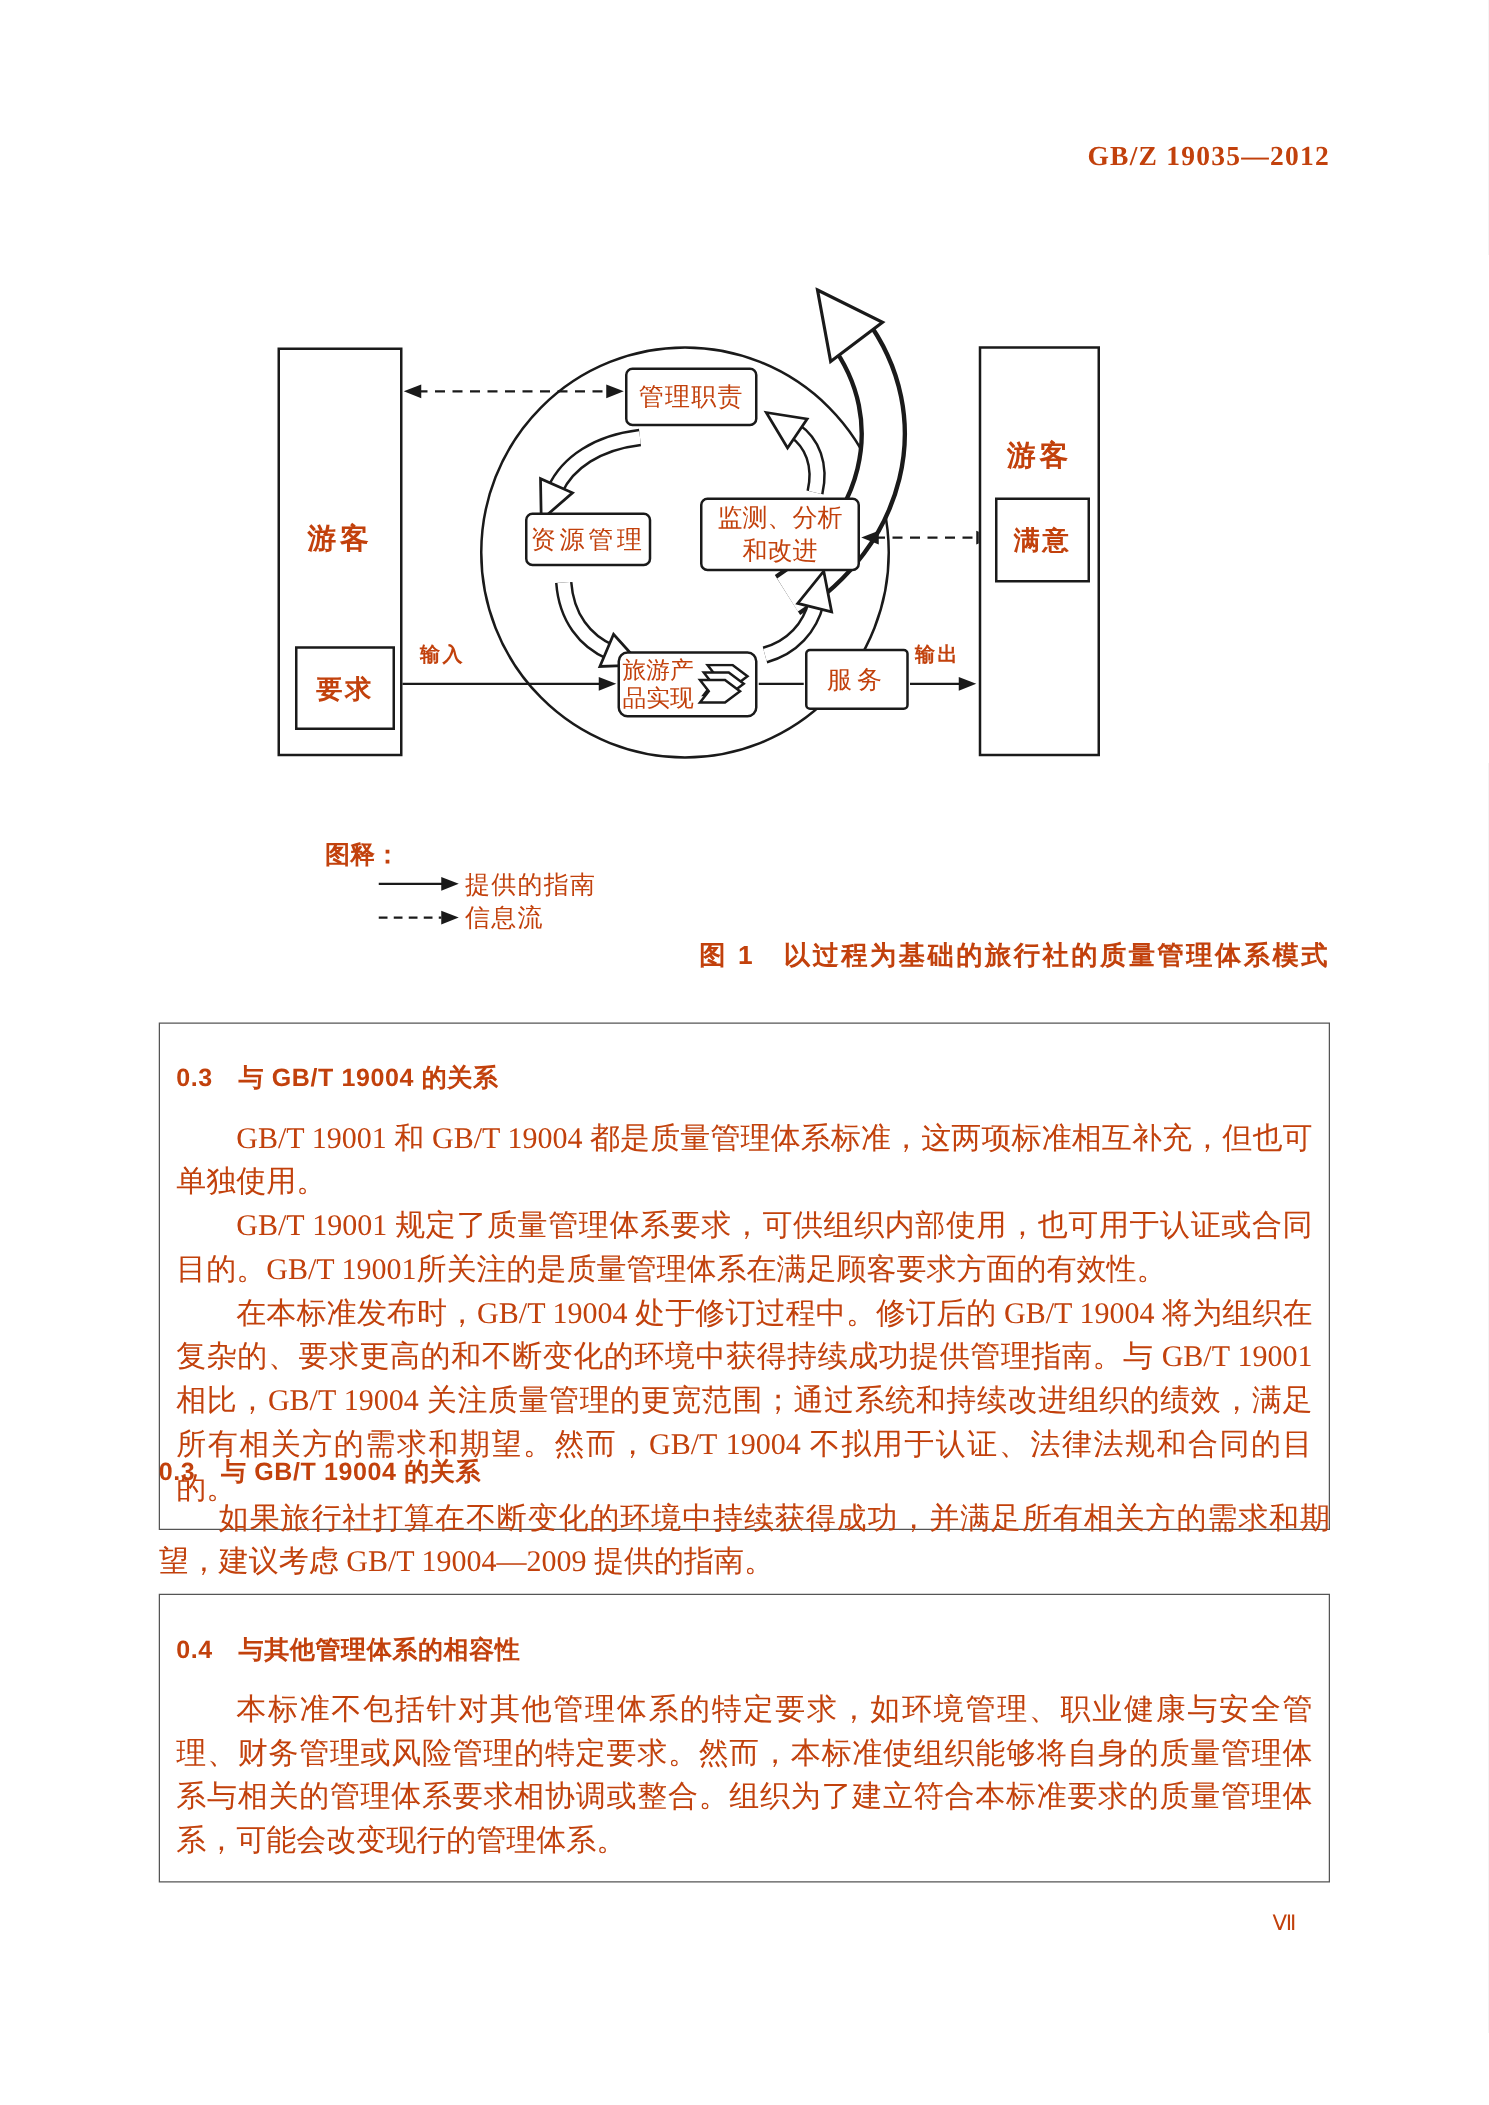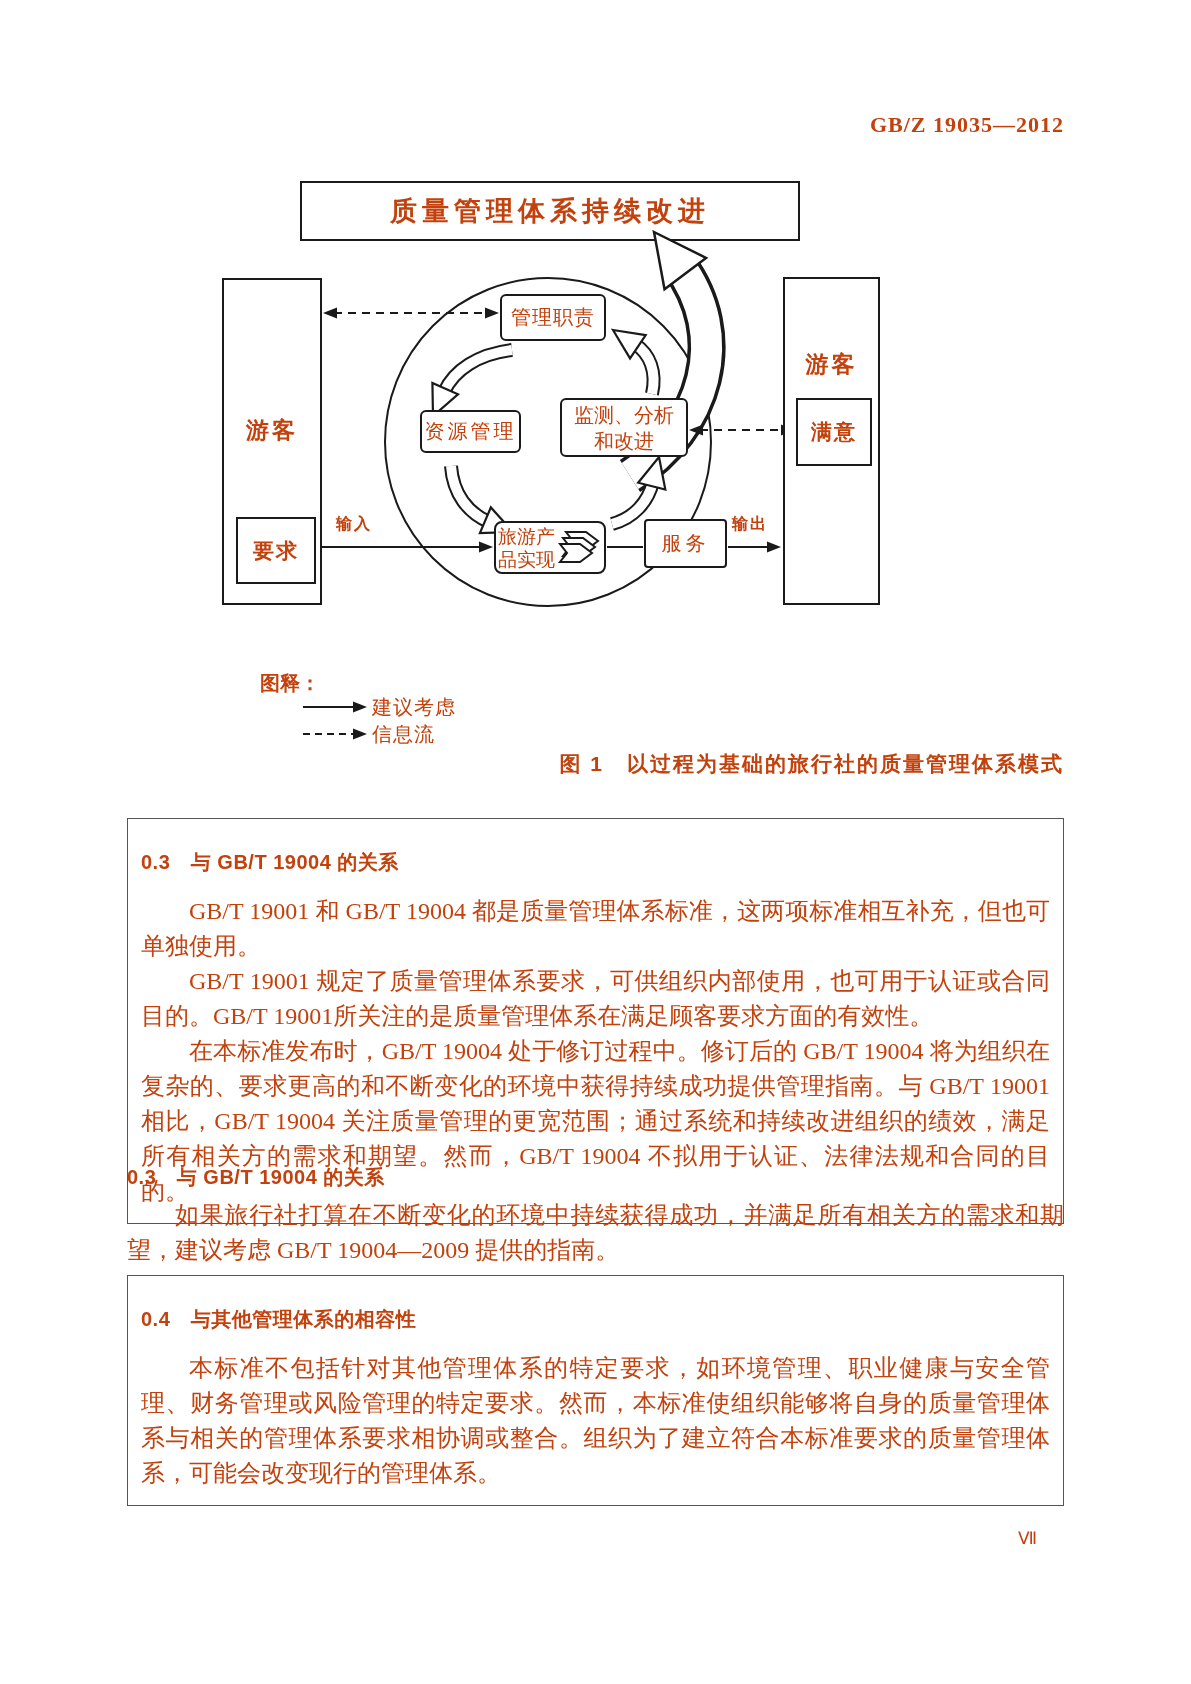--- a/index.html
+++ b/index.html
@@ -50,23 +50,20 @@
   .p2free{left:127px;top:1198px;width:937px;}
   .page-num{left:127px;top:1528px;width:910px;text-align:right;font-size:17px;font-family:"Liberation Serif",serif;}
 </style>
 </head>
 <body>
 
 <div class="page">
 
   <div class="abs doc-number">GB/Z 19035—2012</div>
 
-  <div class="abs banner">
-    <span>质量管理体系持续改进</span>
-  </div>
 
   <svg class="abs dsvg" viewBox="0 0 1191 800" xmlns="http://www.w3.org/2000/svg">
 
     <ellipse cx="548" cy="442" rx="163" ry="164" fill="none" stroke="#1a1a1a" stroke-width="2"></ellipse>
 
     <g>
       <path d="M 630 476 C 706 428 732 336 678 264" fill="none" stroke="#1a1a1a" stroke-width="38"></path>
       <path d="M 630 476 C 706 428 732 336 678 264" fill="none" stroke="#ffffff" stroke-width="31"></path>
       <g transform="translate(654,232) rotate(-127)">
         <polygon points="0,0 -52,26 -52,-26" fill="#ffffff" stroke="#1a1a1a" stroke-width="2.5"></polygon>
@@ -174,21 +171,21 @@
     </svg>
   </div>
   <div class="abs pbox b-srv">
     <span>服务</span>
   </div>
 
   <div class="abs flow-label lbl-in">输入</div>
   <div class="abs flow-label lbl-out">输出</div>
 
   <div class="abs legend-title">图释：</div>
-  <div class="abs legend-item lg1">建议考虑</div>
+  <div class="abs legend-item lg1">提供的指南</div>
   <div class="abs legend-item lg2">信息流</div>
 
   <div class="abs fig-caption">图 1　以过程为基础的旅行社的质量管理体系模式</div>
 
   <div class="abs secbox sec1">
     <h3 class="sec-heading">0.3　与 GB/T 19004 的关系</h3>
     <p class="para">GB/T 19001 和 GB/T 19004 都是质量管理体系标准，这两项标准相互补充，但也可单独使用。</p>
     <p class="para">GB/T 19001 规定了质量管理体系要求，可供组织内部使用，也可用于认证或合同目的。GB/T 19001所关注的是质量管理体系在满足顾客要求方面的有效性。</p>
     <p class="para">在本标准发布时，GB/T 19004 处于修订过程中。修订后的 GB/T 19004 将为组织在复杂的、要求更高的和不断变化的环境中获得持续成功提供管理指南。与 GB/T 19001 相比，GB/T 19004 关注质量管理的更宽范围；通过系统和持续改进组织的绩效，满足所有相关方的需求和期望。然而，GB/T 19004 不拟用于认证、法律法规和合同的目的。</p>
   </div>

